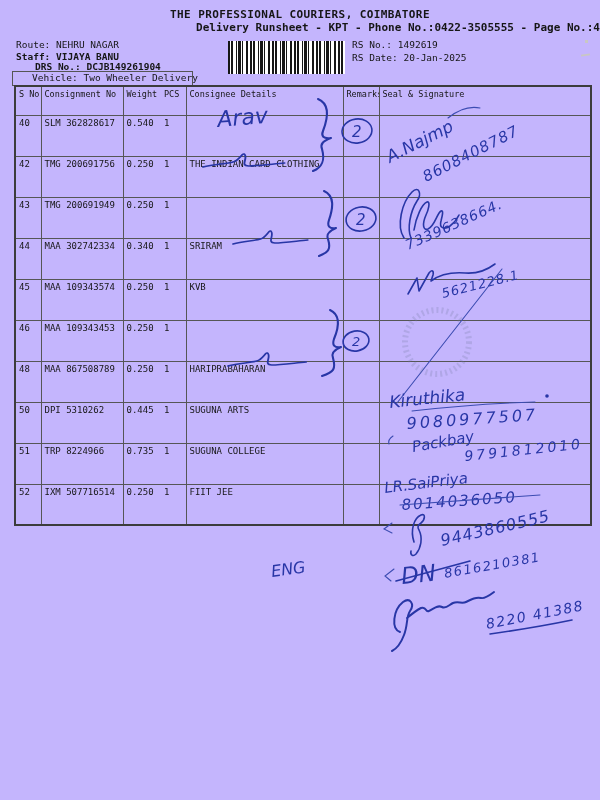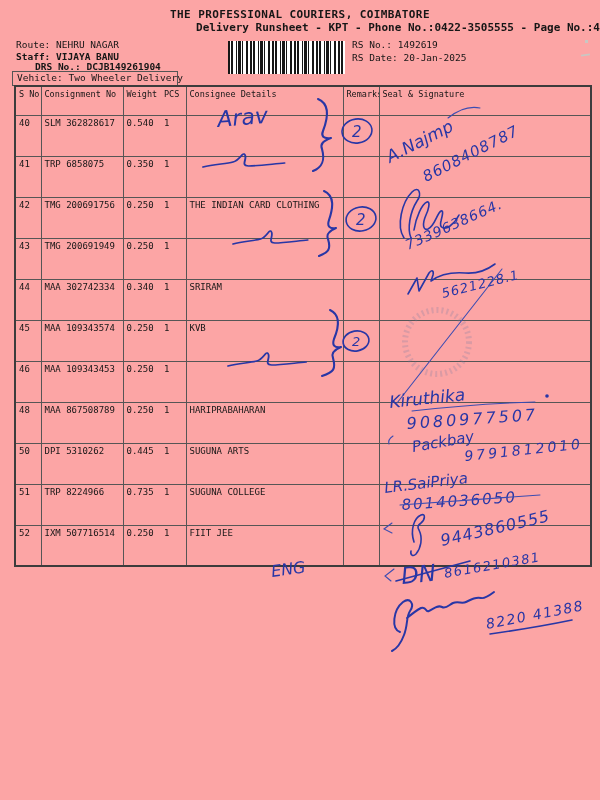--- a/index.html
+++ b/index.html
@@ -1,28 +1,28 @@
 <!DOCTYPE html>
 <html><head>
 <meta charset="utf-8">
 <style>
   html,body { margin:0; padding:0; }
   body { width:600px; height:800px; background:#f4f3f1; }
   .page {
     position:relative; width:600px; height:800px;
-    background:#fca5a5; overflow:hidden;
+    background:#c4b5fd; overflow:hidden;
     font-family:"DejaVu Sans Mono","Liberation Mono",monospace;
     color:#161616;
   }
   .abs { position:absolute; }
   .doc-title { top:8px; left:0; width:600px; text-align:center; font-size:11px; font-weight:bold; letter-spacing:.4px; }
   .doc-subtitle { top:21px; left:0; width:600px; text-align:right; font-size:11px; font-weight:bold; }
   .info { font-size:9.5px; white-space:pre; }
   .bold { font-weight:bold; }
-  .vehicle-box { left:12px; top:71px; width:160px; height:13px; border:1px solid #555; font-size:9.5px; padding-left:4px; white-space:nowrap; }
+  .vehicle-box { left:12px; top:71px; width:160px; height:13px; border:1px solid #555; font-size:9.5px; padding-left:19px; white-space:nowrap; }
   .barcode {
     left:228px; top:41px; width:117px; height:33px;
     background:repeating-linear-gradient(90deg,
       #161616 0 2px,#fff 2px 3px,#161616 3px 5px,#fff 5px 8px,
       #161616 8px 9px,#fff 9px 10px,#161616 10px 13px,#fff 13px 14px,
       #161616 14px 15px,#fff 15px 18px,#161616 18px 20px,#fff 20px 22px);
   }
   table.runsheet { position:absolute; left:14px; top:85px; width:576px; border-collapse:collapse; table-layout:fixed; border:2px solid #3c3c3c; }
   .runsheet th, .runsheet td {
     border:1px solid #565656; font-size:9px; font-weight:normal;
@@ -87,29 +87,20 @@
         <tr>
           <td class="c-sno">40</td>
           <td class="c-consignment">SLM 362828617</td>
           <td class="c-weight">0.540</td>
           <td class="c-pcs">1</td>
           <td class="c-consignee"></td>
           <td class="c-remarks"></td>
           <td class="c-seal"></td>
         </tr>
         <tr>
-          <td class="c-sno">41</td>
-          <td class="c-consignment">TRP 6858075</td>
-          <td class="c-weight">0.350</td>
-          <td class="c-pcs">1</td>
-          <td class="c-consignee"></td>
-          <td class="c-remarks"></td>
-          <td class="c-seal"></td>
-        </tr>
-        <tr>
           <td class="c-sno">42</td>
           <td class="c-consignment">TMG 200691756</td>
           <td class="c-weight">0.250</td>
           <td class="c-pcs">1</td>
           <td class="c-consignee">THE INDIAN CARD CLOTHING</td>
           <td class="c-remarks"></td>
           <td class="c-seal"></td>
         </tr>
         <tr>
           <td class="c-sno">43</td>

